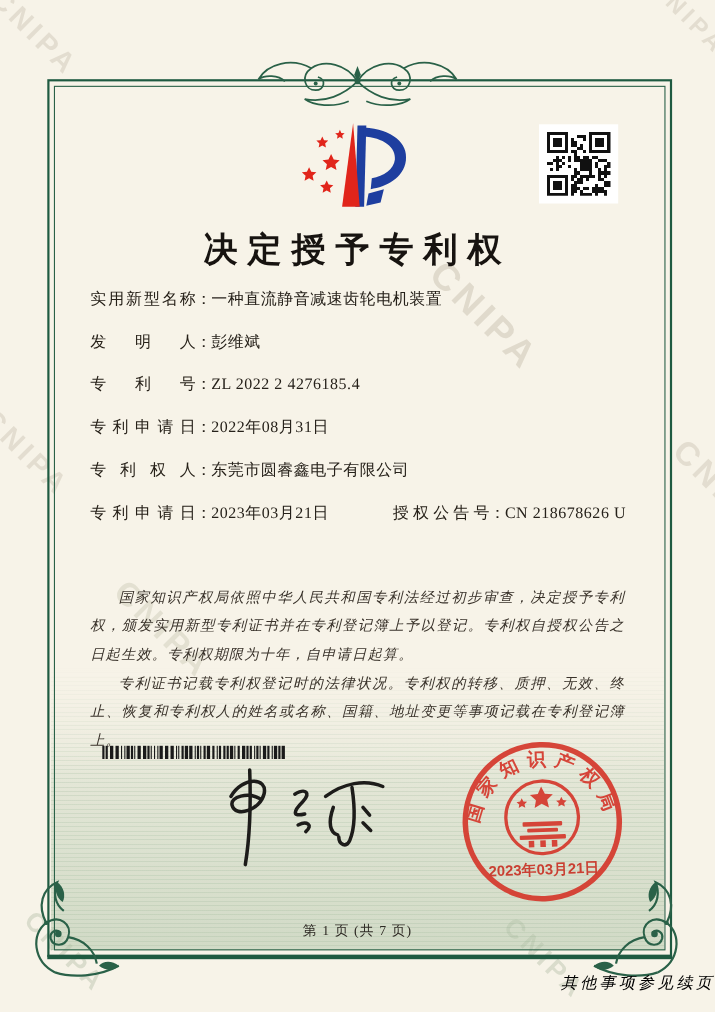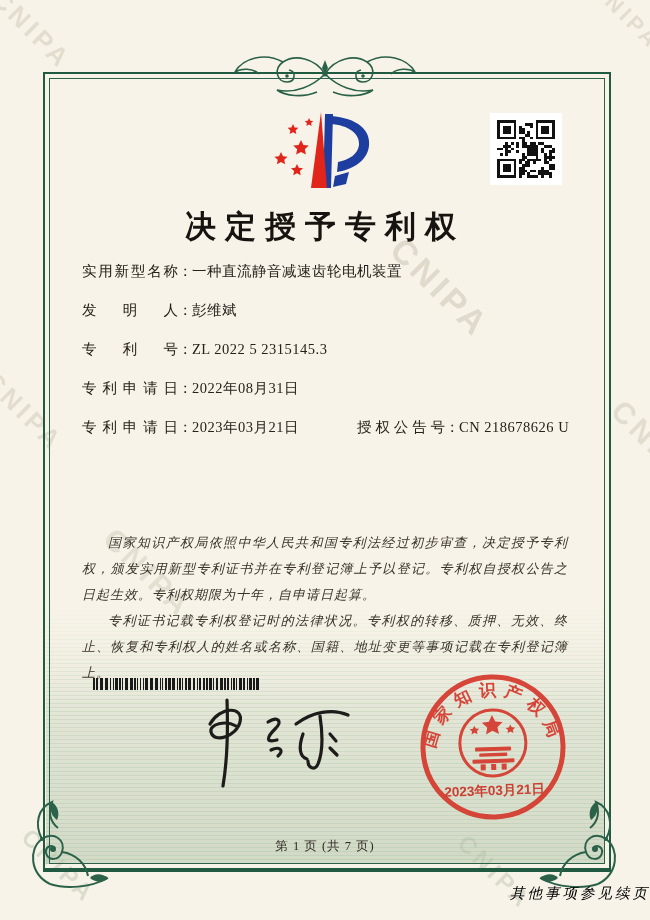--- a/index.html
+++ b/index.html
@@ -432,24 +432,27 @@
   <div class="title">决定授予专利权</div>
 
   <div class="fields">
     <div class="frow">
       <span class="flabel">实用新型名称</span><span class="fcolon">：</span><span class="fvalue">一种直流静音减速齿轮电机装置</span>
     </div>
     <div class="frow">
       <span class="flabel">发明人</span><span class="fcolon">：</span><span class="fvalue">彭维斌</span>
     </div>
     <div class="frow">
-      <span class="flabel">专利号</span><span class="fcolon">：</span><span class="fvalue">ZL 2022 5 2315145.3</span>
+      <span class="flabel">专利号</span><span class="fcolon">：</span><span class="fvalue">ZL 2022 2 4276185.4</span>
     </div>
     <div class="frow">
       <span class="flabel">专利申请日</span><span class="fcolon">：</span><span class="fvalue">2022年08月31日</span>
+    </div>
+    <div class="frow">
+      <span class="flabel">专利权人</span><span class="fcolon">：</span><span class="fvalue">东莞市圆睿鑫电子有限公司</span>
     </div>
     <div class="frow grant">
       <span class="flabel">专利申请日</span><span class="fcolon">：</span><span class="fvalue">2023年03月21日</span><span class="pair2"><span class="flabel2">授权公告号</span><span class="fcolon">：</span><span class="fvalue">CN 218678626 U</span></span>
     </div>
   </div>
 
   <div class="legal">
     <p>国家知识产权局依照中华人民共和国专利法经过初步审查，决定授予专利权，颁发实用新型专利证书并在专利登记簿上予以登记。专利权自授权公告之日起生效。专利权期限为十年，自申请日起算。</p>
     <p>专利证书记载专利权登记时的法律状况。专利权的转移、质押、无效、终止、恢复和专利权人的姓名或名称、国籍、地址变更等事项记载在专利登记簿上。</p>
   </div>

